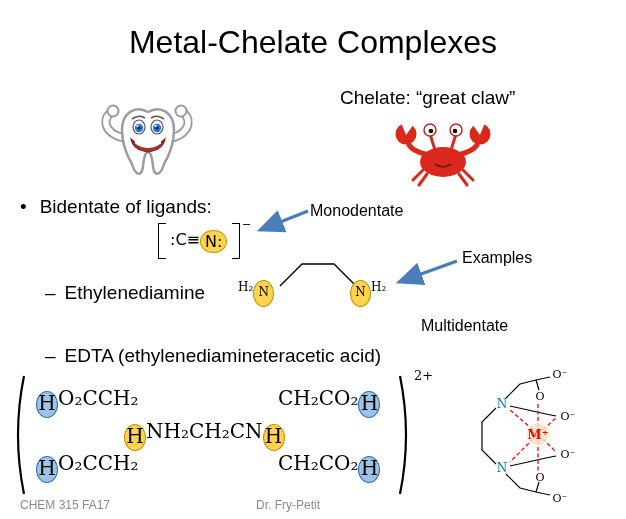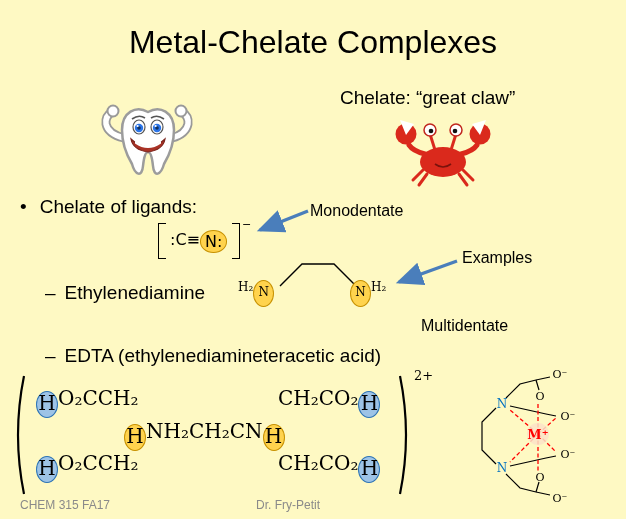--- a/index.html
+++ b/index.html
@@ -1,18 +1,18 @@
 <!DOCTYPE html>
 <html><head>
 <meta charset="utf-8">
 <style>
   html,body { margin:0; padding:0; background:#e8e8e8; }
   .slide {
     position:relative; width:626px; height:519px; margin:0 auto;
-    background:#fef9c3; overflow:hidden; color:#000;
+    background:#ffffff; overflow:hidden; color:#000;
     font-family:"Liberation Sans","DejaVu Sans",sans-serif;
   }
   .abs { position:absolute; }
   .title {
     position:absolute; top:24px; left:0; width:100%;
     text-align:center; font-size:32px; font-weight:400; margin:0;
   }
   .cap { font-size:19px; }
   .bullet-dot { display:inline-block; margin-right:13px; }
   .dash { display:inline-block; margin-right:9px; }
@@ -116,21 +116,21 @@
     <path d="M52,56 Q60,62 68,56" stroke="#7A120C" stroke-width="1.6" fill="none"></path>
     <g>
       <circle cx="47" cy="22" r="6" fill="#fff" stroke="#C0271E" stroke-width="1.5"></circle>
       <circle cx="48" cy="23" r="2.3" fill="#111"></circle>
       <circle cx="73" cy="22" r="6" fill="#fff" stroke="#C0271E" stroke-width="1.5"></circle>
       <circle cx="72" cy="23" r="2.3" fill="#111"></circle>
     </g>
   </svg>
 
   <div class="abs cap" style="left:20px; top:196px;">
-    <span class="bullet-dot">•</span><span>Chelate of ligands:</span>
+    <span class="bullet-dot">•</span><span>Bidentate of ligands:</span>
   </div>
 
 
   <div class="abs cyanide">
     <div class="cy-br l"></div>
     <div class="cy-text">
       <span>:C≡</span><span class="ov-gold">N:</span>
     </div>
     <div class="cy-br r"></div>
     <div class="cy-charge">−</div>

